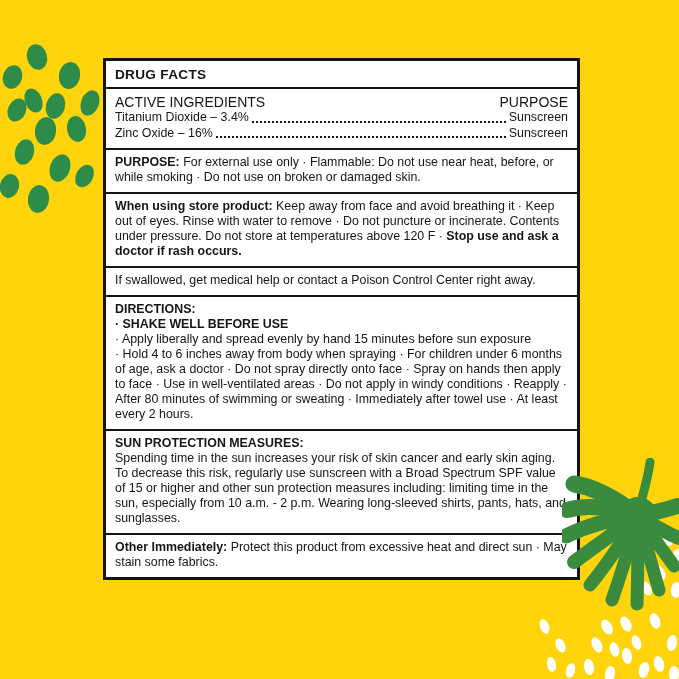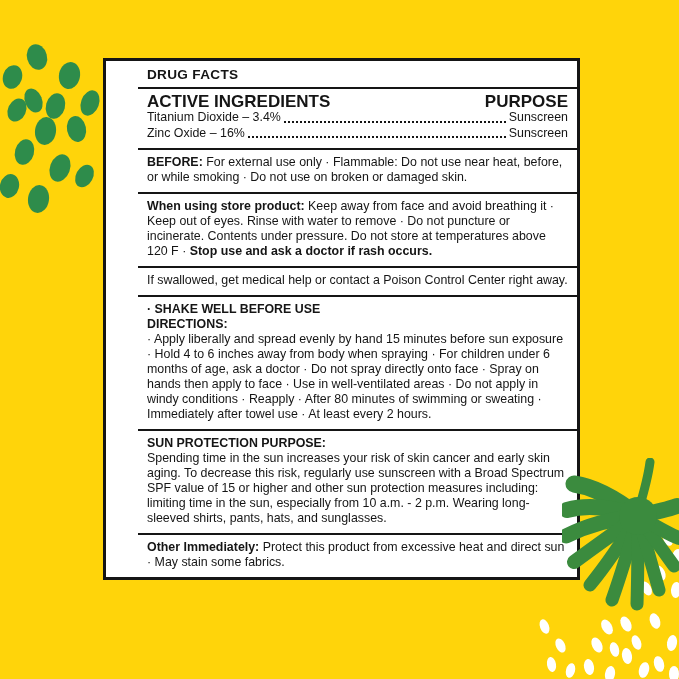--- a/index.html
+++ b/index.html
@@ -12,27 +12,27 @@
   .dot{position:absolute;border-radius:50%;}
   .green-dot{background:var(--dot-green);}
   .white-dot{background:var(--dot-white);}
   .decor{position:absolute;inset:0;z-index:2;pointer-events:none;}
   
   .leaf{position:absolute;left:562px;top:458px;z-index:4;}
   
   .label{
     position:absolute;left:103px;top:58px;width:477px;z-index:1;
     background:var(--label-background);
-    border:3px solid var(--ink);box-sizing:border-box;padding-left:32px;
+    border:3px solid var(--ink);box-sizing:border-box;
   }
   .sec{padding:5px 9px 7px;border-top:2px solid var(--ink);font-size:12.4px;line-height:15px;}
   .sec:first-child{border-top:none;}
   .sec p{margin:0;}
   .title{font-size:13.6px;font-weight:bold;letter-spacing:.3px;padding:6px 9px 5px;}
-  .hdr{display:flex;justify-content:space-between;font-weight:bold;font-size:17px;line-height:16px;}
+  .hdr{display:flex;justify-content:space-between;font-weight:normal;font-size:14px;line-height:16px;}
   .ing{display:flex;align-items:flex-end;line-height:15.5px;}
   .fill{flex:1;border-bottom:2px dotted var(--ink);margin:0 3px 3px;}
   .blk{display:block;}
   b{font-weight:bold;}
 </style>
 </head>
 <body>
 
 <div class="stage">
 
@@ -109,48 +109,48 @@
       </div>
       <div class="ing">
         <span>Zinc Oxide – 16%</span>
         <span class="fill"></span>
         <span>Sunscreen</span>
       </div>
     </div>
 
 
     <div class="sec">
-      <p><b>BEFORE:</b>
+      <p><b>PURPOSE:</b>
       <span>For external use only · Flammable: Do not use near heat, before, or while smoking · Do not use on broken or damaged skin.</span></p>
     </div>
 
     <div class="sec">
       <p><b>When using store product:</b>
       <span>Keep away from face and avoid breathing it · Keep out of eyes. Rinse with water to remove · Do not puncture or incinerate. Contents under pressure. Do not store at temperatures above 120 F ·</span>
       <b>Stop use and ask a doctor if rash occurs.</b></p>
     </div>
 
     <div class="sec">
       <p>
       <span class="blk">If swallowed, get medical help or contact a Poison Control Center right away.</span>
         </p>
     </div>
 
     <div class="sec">
       <p>
-          <b class="blk">· SHAKE WELL BEFORE USE</b>
-      <b class="blk">DIRECTIONS:</b>
+          <b class="blk">DIRECTIONS:</b>
+      <b class="blk">· SHAKE WELL BEFORE USE</b>
       <span class="blk">· Apply liberally and spread evenly by hand 15 minutes before sun exposure</span>
       <span class="blk">· Hold 4 to 6 inches away from body when spraying · For children under 6 months of age, ask a doctor · Do not spray directly onto face · Spray on hands then apply to face · Use in well-ventilated areas · Do not apply in windy conditions · Reapply · After 80 minutes of swimming or sweating · Immediately after towel use · At least every 2 hours.</span>
         </p>
     </div>
 
     <div class="sec">
       <p>
-          <b class="blk">SUN PROTECTION PURPOSE:</b>
+          <b class="blk">SUN PROTECTION MEASURES:</b>
       <span class="blk">Spending time in the sun increases your risk of skin cancer and early skin aging. To decrease this risk, regularly use sunscreen with a Broad Spectrum SPF value of 15 or higher and other sun protection measures including: limiting time in the sun, especially from 10 a.m. - 2 p.m. Wearing long-sleeved shirts, pants, hats, and sunglasses.</span>
         </p>
     </div>
 
     <div class="sec">
       <p><b>Other Immediately:</b>
       <span>Protect this product from excessive heat and direct sun · May stain some fabrics.</span></p>
     </div>
 
   </div>

